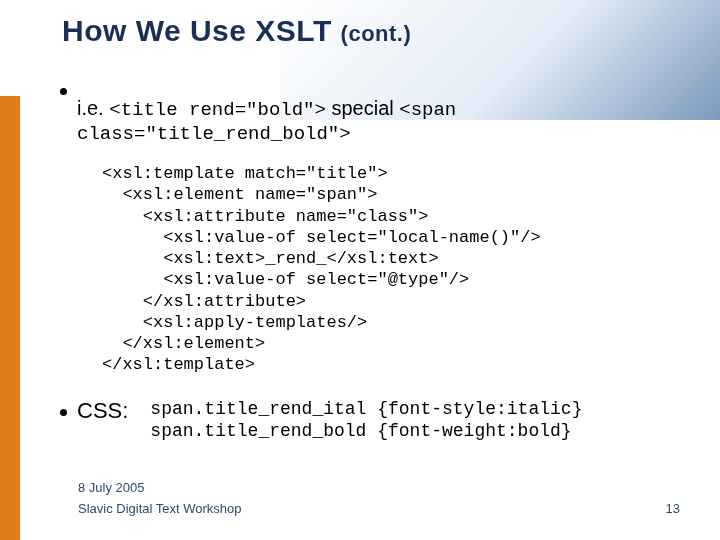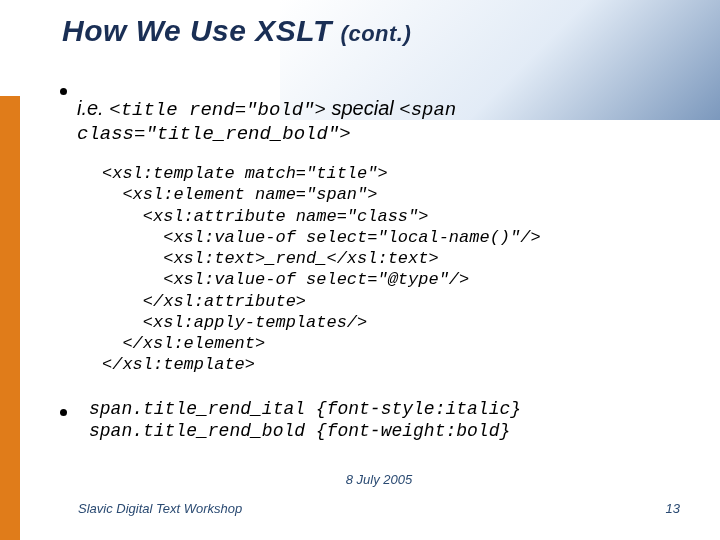--- a/index.html
+++ b/index.html
@@ -1,15 +1,15 @@
 <!DOCTYPE html>
 <html><head>
 <meta charset="utf-8">
 <style>
-  * { margin: 0; padding: 0; box-sizing: border-box; font-style: italic; }
+  * { margin: 0; padding: 0; box-sizing: border-box; }
   html, body { width: 720px; height: 540px; background: #fff; font-family: Verdana, Geneva, sans-serif; color: #000; }
   .slide { position: relative; width: 720px; height: 540px; }
 
   
   .leftbar { position: absolute; left: 0; top: 96px; width: 20px; bottom: 0; background: #e07c1a; }
 
   
   .corner { position: absolute; right: 0; top: 0; width: 440px; height: 120px;
             background: linear-gradient(135deg, rgba(255,255,255,0) 0%, rgba(173,199,230,0.35) 55%, rgba(53,97,153,0.65) 100%);
             pointer-events: none; }
@@ -28,21 +28,21 @@
 
   .codeblock { margin-left: 42px; margin-top: 18px; font-family: "Courier New", Courier, monospace; font-size: 17px; line-height: 1.25; white-space: pre; }
 
   .b2 { margin-top: 22px; }
   .b2 .dot { margin-top: 11px; }
   .csslabel { font-size: 22px; font-weight: 400; }
   .cssblock { font-family: "Courier New", Courier, monospace; font-size: 18px; line-height: 1.25; margin-left: 12px; white-space: pre; }
 
   
   .footer { position: absolute; left: 78px; right: 40px; bottom: 24px; color: #2a4a72; font-size: 13px; }
-  .footer .date { margin-bottom: 14px; text-align: center; }
+  .footer .date { margin-bottom: 6px; }
   .footer .row { display: flex; }
   .footer .src { flex: 1; }
   .footer .pg { width: 80px; text-align: right; }
 </style>
 </head>
 <body>
 
 <div class="slide">
   <div class="leftbar"></div>
   <div class="corner"></div>
@@ -69,20 +69,21 @@
       &lt;xsl:text&gt;_rend_&lt;/xsl:text&gt;
       &lt;xsl:value-of select="@type"/&gt;
     &lt;/xsl:attribute&gt;
     &lt;xsl:apply-templates/&gt;
   &lt;/xsl:element&gt;
 &lt;/xsl:template&gt;</div>
 
     <div class="b1 b2">
       <div class="li">
         <span class="dot"></span>
+        <span class="csslabel">CSS:</span>
         <div class="cssblock">span.title_rend_ital {font-style:italic}
 span.title_rend_bold {font-weight:bold}</div>
       </div>
     </div>
 
   </div>
 
   <div class="footer">
     <div class="date">8 July 2005</div>
     <div class="row">

